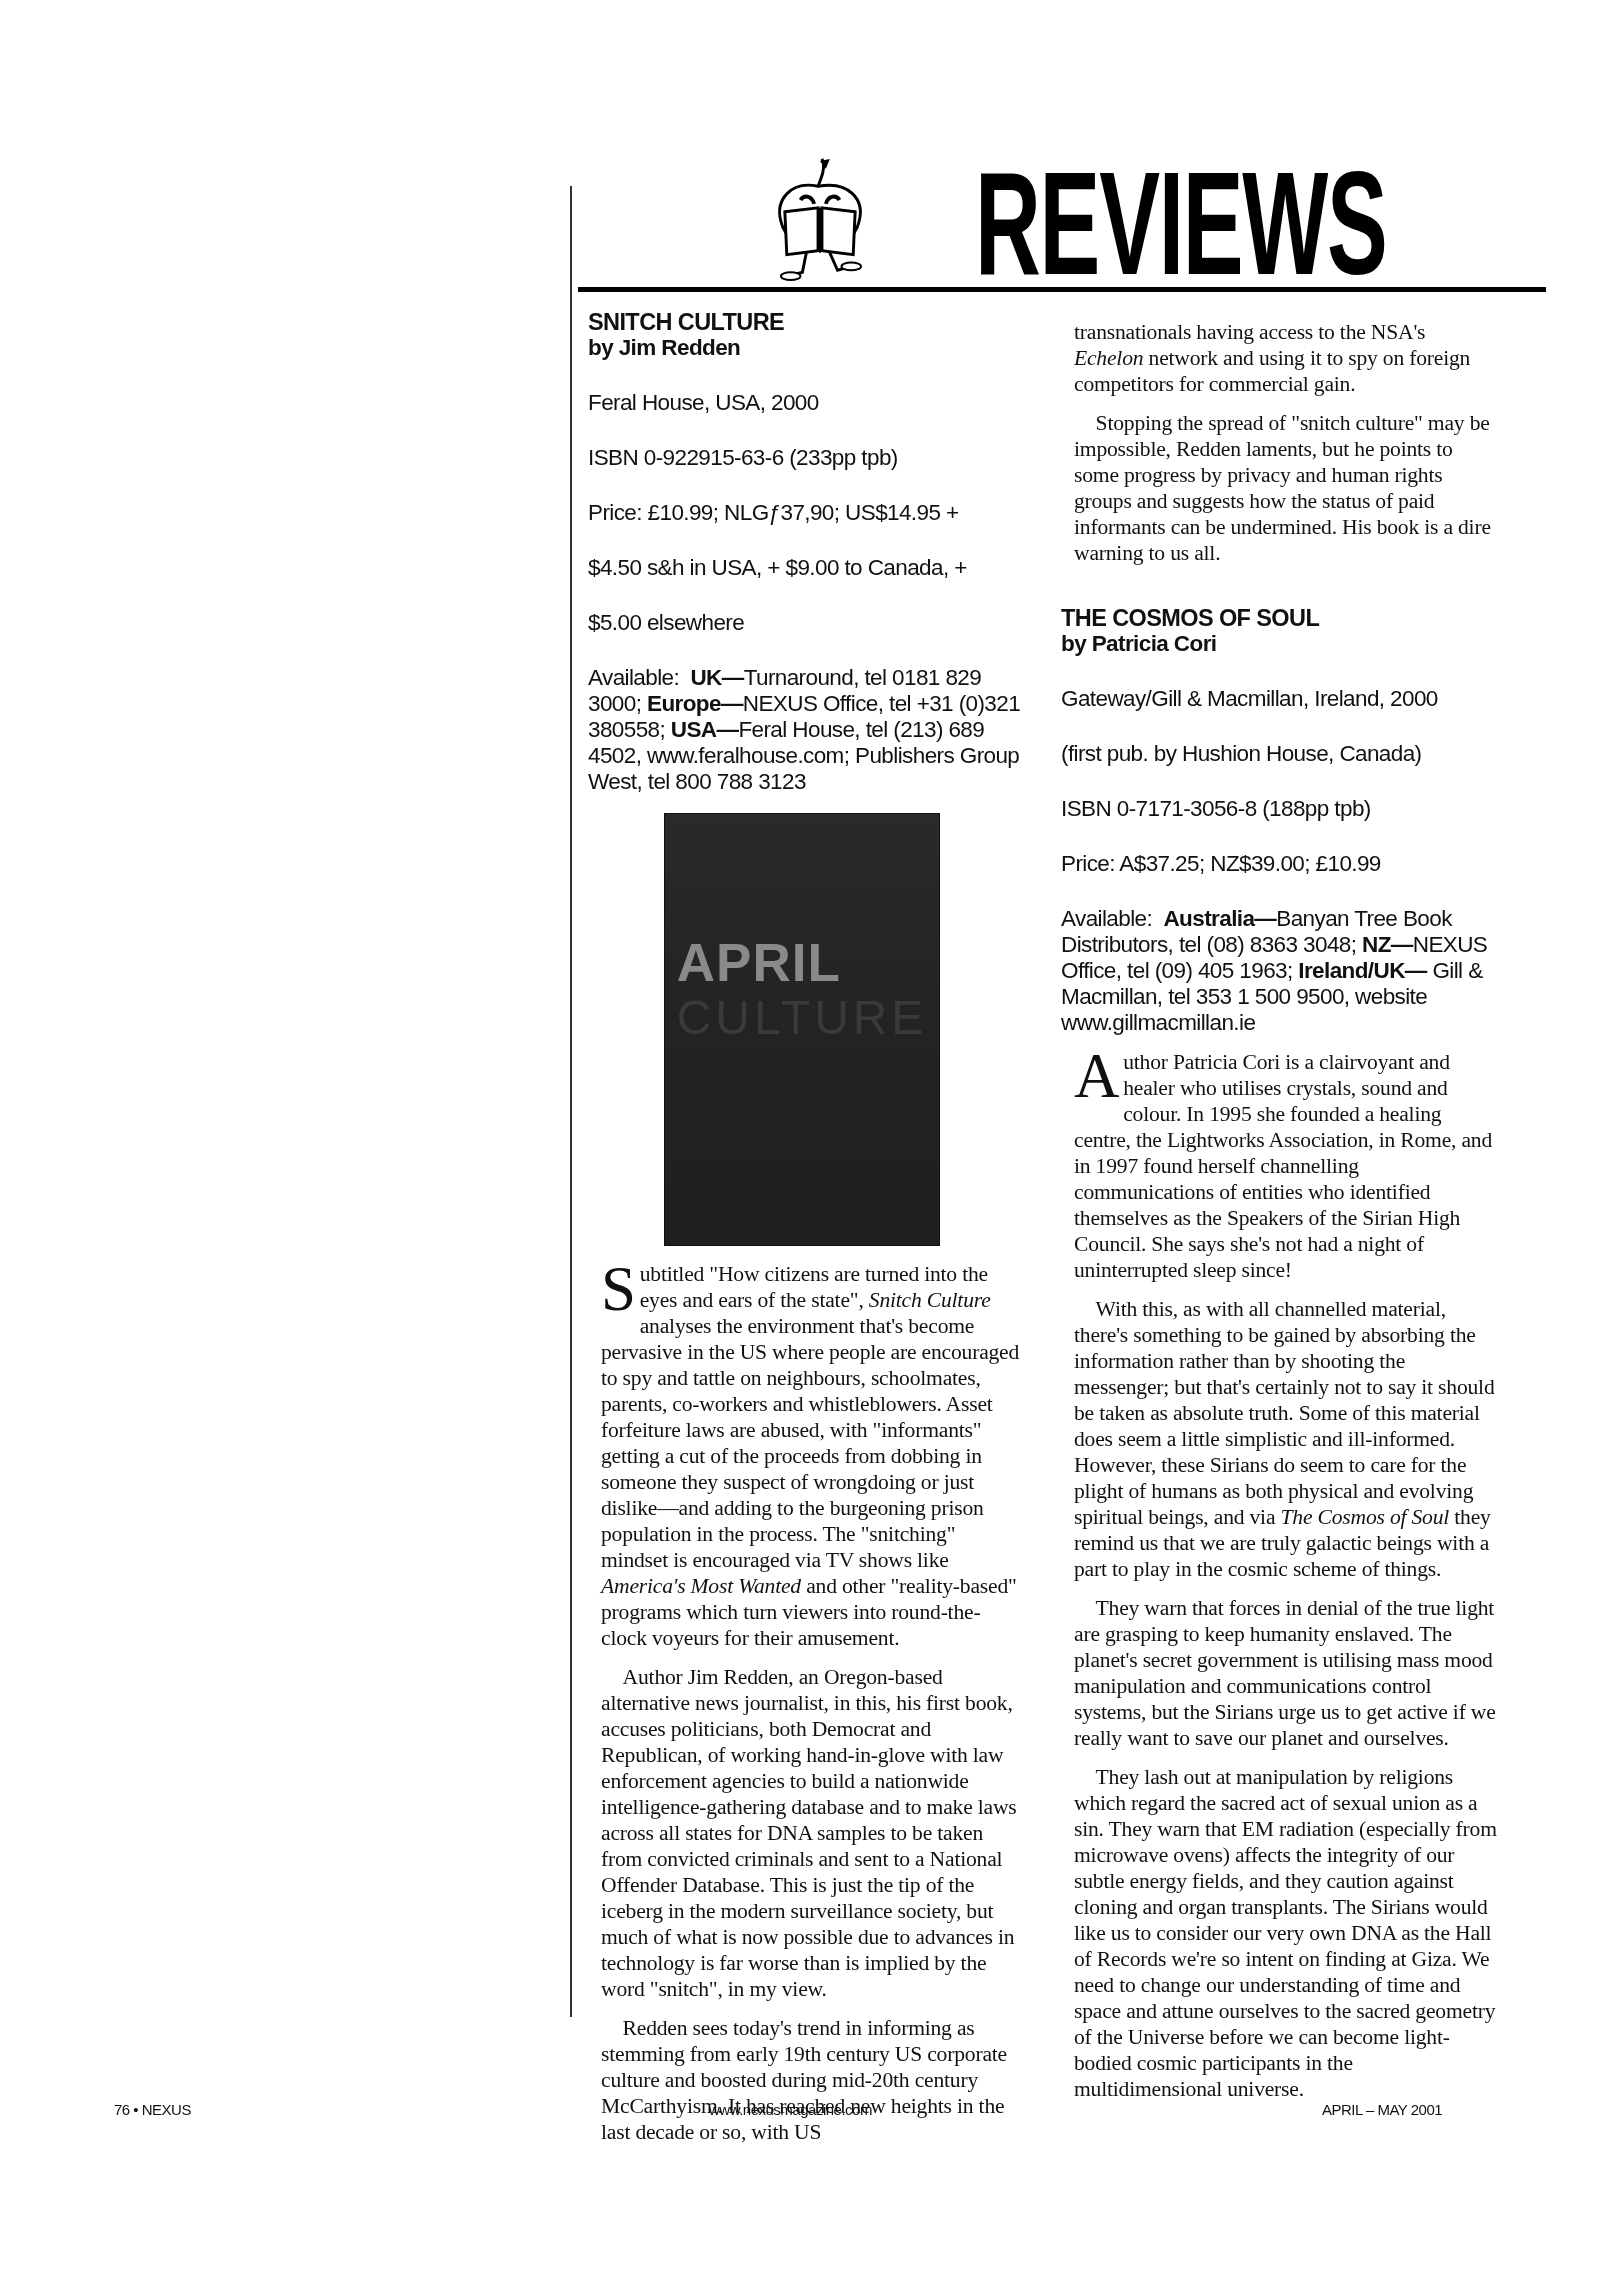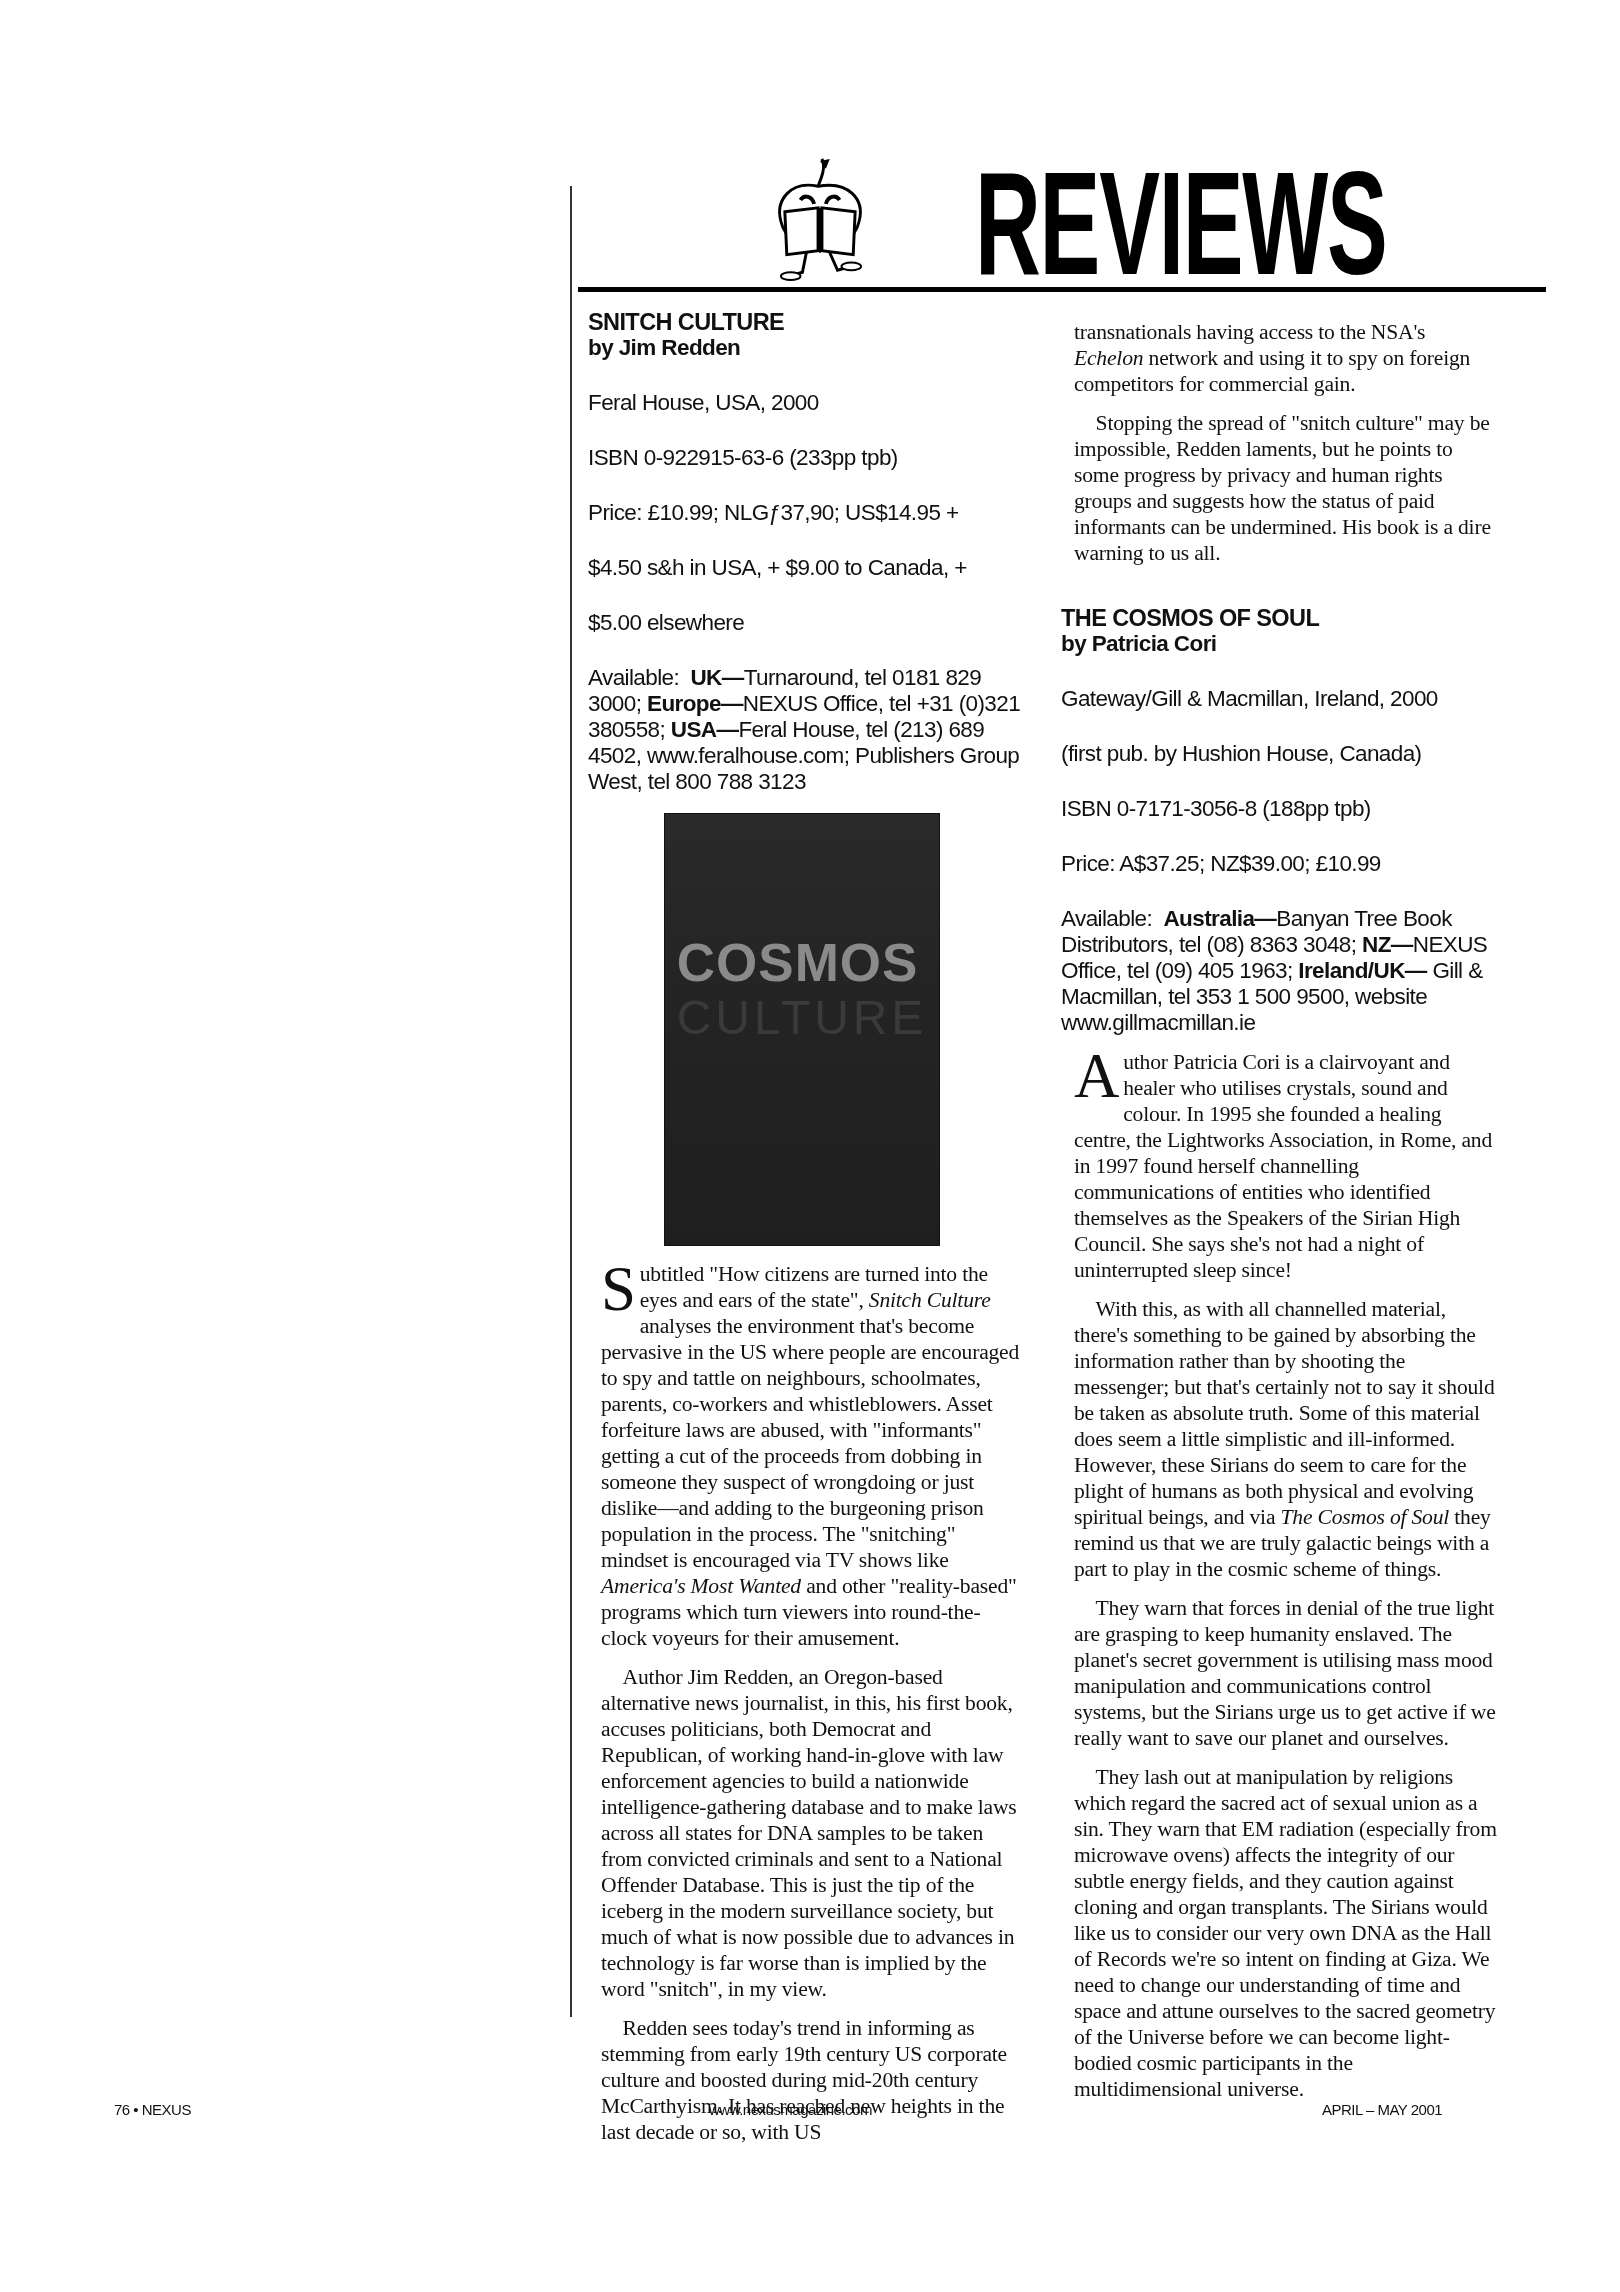--- a/index.html
+++ b/index.html
@@ -56,21 +56,21 @@
     <span class="author">by Jim Redden</span>
     <span class="line">Feral House, USA, 2000</span>
     <span class="line">ISBN 0-922915-63-6 (233pp tpb)</span>
     <span class="line">Price:  £10.99; NLGƒ37,90; US$14.95 +</span>
     <span class="line">$4.50 s&amp;h in USA, + $9.00 to Canada, +</span>
     <span class="line">$5.00 elsewhere</span>
     <span class="line"><span>Available:</span>&nbsp;&nbsp;<b>UK—</b><span>Turnaround, tel 0181 829 3000; </span><b>Europe—</b><span>NEXUS Office, tel +31 (0)321 380558; </span><b>USA—</b><span>Feral House, tel (213) 689 4502, www.feralhouse.com; Publishers Group West, tel 800 788 3123</span></span>
   </div>
 
   <div class="cover">
-    <span class="c-title">COSMOS</span>
+    <span class="c-title">APRIL</span>
     <span class="c-sub">CULTURE</span>
   </div>
 
   <div class="body">
     <p><span class="dropcap">S</span><span>ubtitled "How citizens are turned into the eyes and ears of the state", </span><i>Snitch Culture</i><span> analyses the environment that's become pervasive in the US where people are encouraged to spy and tattle on neighbours, schoolmates, parents, co-workers and whistleblowers.  Asset forfeiture laws are abused, with "informants" getting a cut of the proceeds from dobbing in someone they suspect of wrongdoing or just dislike—and adding to the burgeoning prison population in the process.  The "snitching" mindset is encouraged via TV shows like </span><i>America's Most Wanted</i><span> and other "reality-based" programs which turn viewers into round-the-clock voyeurs for their amusement.</span></p>
     <p class="indent">Author Jim Redden, an Oregon-based alternative news journalist, in this, his first book, accuses politicians, both Democrat and Republican, of working hand-in-glove with law enforcement agencies to build a nationwide intelligence-gathering database and to make laws across all states for DNA samples to be taken from convicted criminals and sent to a National Offender Database.  This is just the tip of the iceberg in the modern surveillance society, but much of what is now possible due to advances in technology is far worse than is implied by the word "snitch", in my view.</p>
     <p class="indent">Redden sees today's trend in informing as stemming from early 19th century US corporate culture and boosted during mid-20th century McCarthyism.  It has reached new heights in the last decade or so, with US</p>
   </div>
 </div>
 

